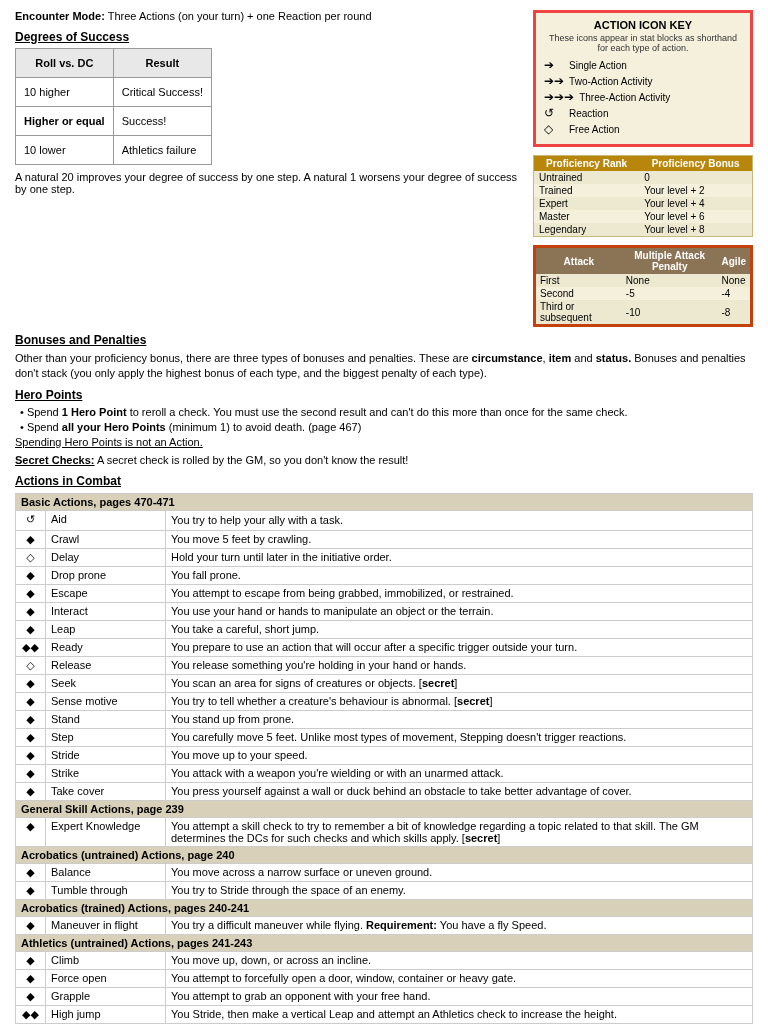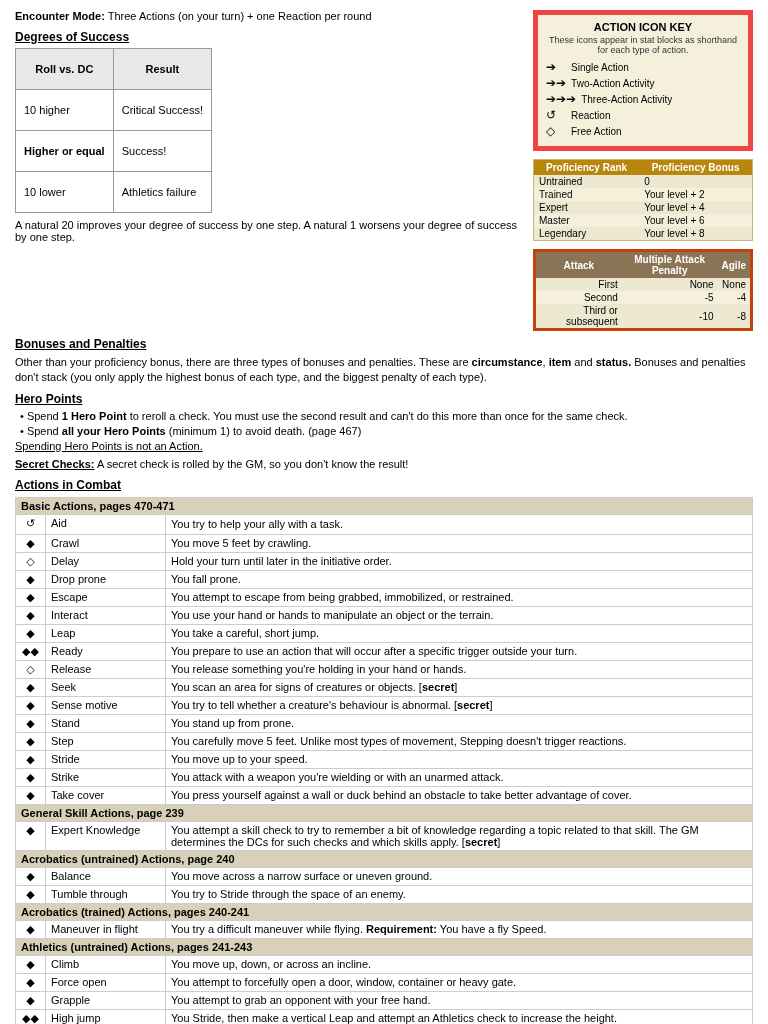--- a/index.html
+++ b/index.html
@@ -37,36 +37,36 @@
       margin-bottom: 4px;
       font-size: 12px;
     }
     .dos-table {
       border-collapse: collapse;
       margin-bottom: 6px;
       font-size: 11px;
     }
     .dos-table td, .dos-table th {
       border: 1px solid #999;
-      padding: 14px 8px;
+      padding: 8px 8px;
     }
     .dos-table th {
       background: #e8e8e8;
       font-weight: bold;
     }
     .dos-table tr:nth-child(3) td:first-child {
       font-weight: bold;
     }
     .natural-text {
       font-size: 11px;
       margin-bottom: 8px;
     }
     
     .action-key-box {
-      border: 5px solid #ef4444;
+      border: 3px solid #ef4444;
       background: #f5f0dc;
       padding: 6px 8px;
       margin-bottom: 8px;
       font-size: 10px;
     }
     .action-key-title {
       font-weight: bold;
       text-align: center;
       font-size: 11px;
       margin-bottom: 2px;
@@ -122,21 +122,20 @@
     }
     .attack-table th {
       background: #8b7355;
       color: #fff;
       padding: 2px 4px;
       font-size: 10px;
     }
     .attack-table td {
       padding: 1px 4px;
       font-size: 10px;
-      text-align: right;
     }
     .attack-table tr:nth-child(even) td {
       background: #ede8d0;
     }
     
     .bonuses-section {
       margin-bottom: 6px;
     }
     .bonuses-text {
       font-size: 11px;

